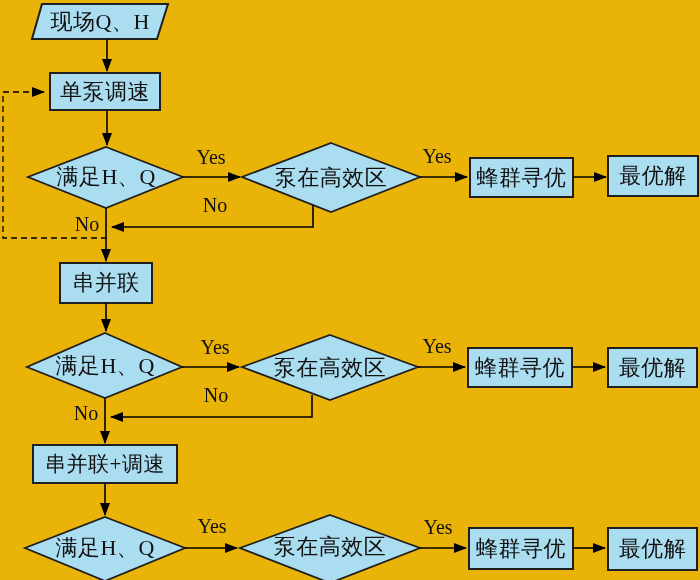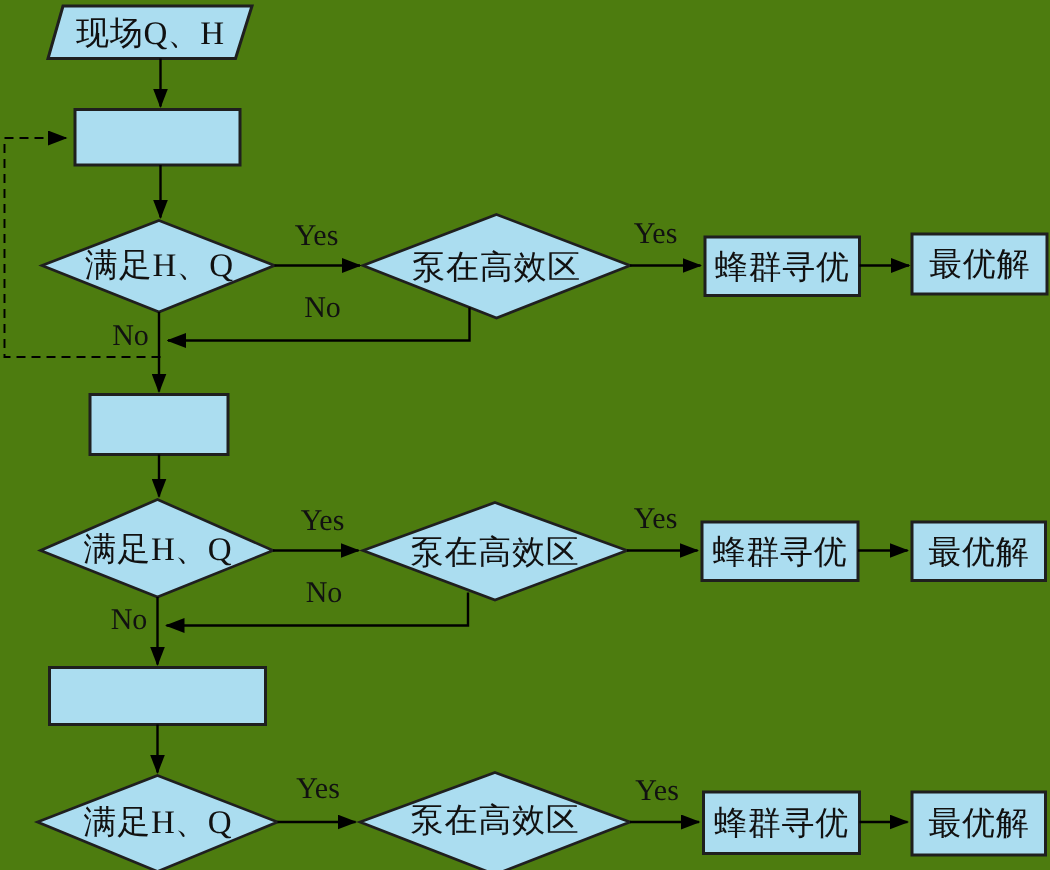--- a/index.html
+++ b/index.html
@@ -1,19 +1,19 @@
 <!DOCTYPE html>
 <html><head>
 <meta charset="utf-8">
 <style>
   html,body{margin:0;padding:0;background:#ffffff;}
   .canvas{
     position:relative;
     width:700px;height:580px;
-    background:#4d7c0f;
+    background:#eab308;
     overflow:hidden;
     font-family:"Liberation Serif", serif;
   }
   .canvas svg{position:absolute;left:0;top:0;}
   
   .shape{stroke:#1f1f1f;stroke-width:2;}
   .shape.diamond{stroke-width:1.8;}
   
   .edge{stroke:#000000;stroke-width:1.6;fill:none;}
   .edge.dashed{stroke-width:1.3;stroke-dasharray:6 4;}
@@ -96,50 +96,59 @@
     <line class="edge" x1="105" y1="483" x2="105" y2="515" marker-end="url(#ah)"></line>
     <line class="edge" x1="185" y1="548" x2="237" y2="548" marker-end="url(#ah)"></line>
     <line class="edge" x1="420" y1="548" x2="466" y2="548" marker-end="url(#ah)"></line>
     <line class="edge" x1="573" y1="548" x2="605" y2="548" marker-end="url(#ah)"></line>
   </svg>
 
   <div class="lbl" style="left:32px;top:4px;width:136px;height:35px;">
     <span>现场</span>
       <span class="math">Q、H</span>
   </div>
+  <div class="lbl" style="left:50px;top:73px;width:110px;height:37px;">
+    <span>单泵调速</span>
+  </div>
 
   <div class="lbl" style="left:28px;top:146px;width:156px;height:62px;">
     <span>满足</span>
       <span class="math">H、Q</span>
   </div>
   <div class="lbl" style="left:242px;top:143px;width:178px;height:69px;">
     <span>泵在高效区</span>
   </div>
   <div class="lbl" style="left:470px;top:158px;width:103px;height:39px;">
     <span>蜂群寻优</span>
   </div>
   <div class="lbl" style="left:608px;top:156px;width:90px;height:40px;">
     <span>最优解</span>
   </div>
 
+  <div class="lbl" style="left:60px;top:263px;width:92px;height:40px;">
+    <span>串并联</span>
+  </div>
 
   <div class="lbl" style="left:27px;top:333px;width:156px;height:65px;">
     <span>满足</span>
       <span class="math">H、Q</span>
   </div>
   <div class="lbl" style="left:242px;top:335px;width:176px;height:65px;">
     <span>泵在高效区</span>
   </div>
   <div class="lbl" style="left:468px;top:348px;width:104px;height:39px;">
     <span>蜂群寻优</span>
   </div>
   <div class="lbl" style="left:608px;top:348px;width:89px;height:39px;">
     <span>最优解</span>
   </div>
 
+  <div class="lbl small" style="left:33px;top:445px;width:144px;height:38px;">
+    <span>串并联+调速</span>
+  </div>
 
   <div class="lbl" style="left:25px;top:517px;width:160px;height:62px;">
     <span>满足</span>
       <span class="math">H、Q</span>
   </div>
   <div class="lbl" style="left:240px;top:515px;width:180px;height:64px;">
     <span>泵在高效区</span>
   </div>
   <div class="lbl" style="left:469px;top:528px;width:104px;height:41px;">
     <span>蜂群寻优</span>

